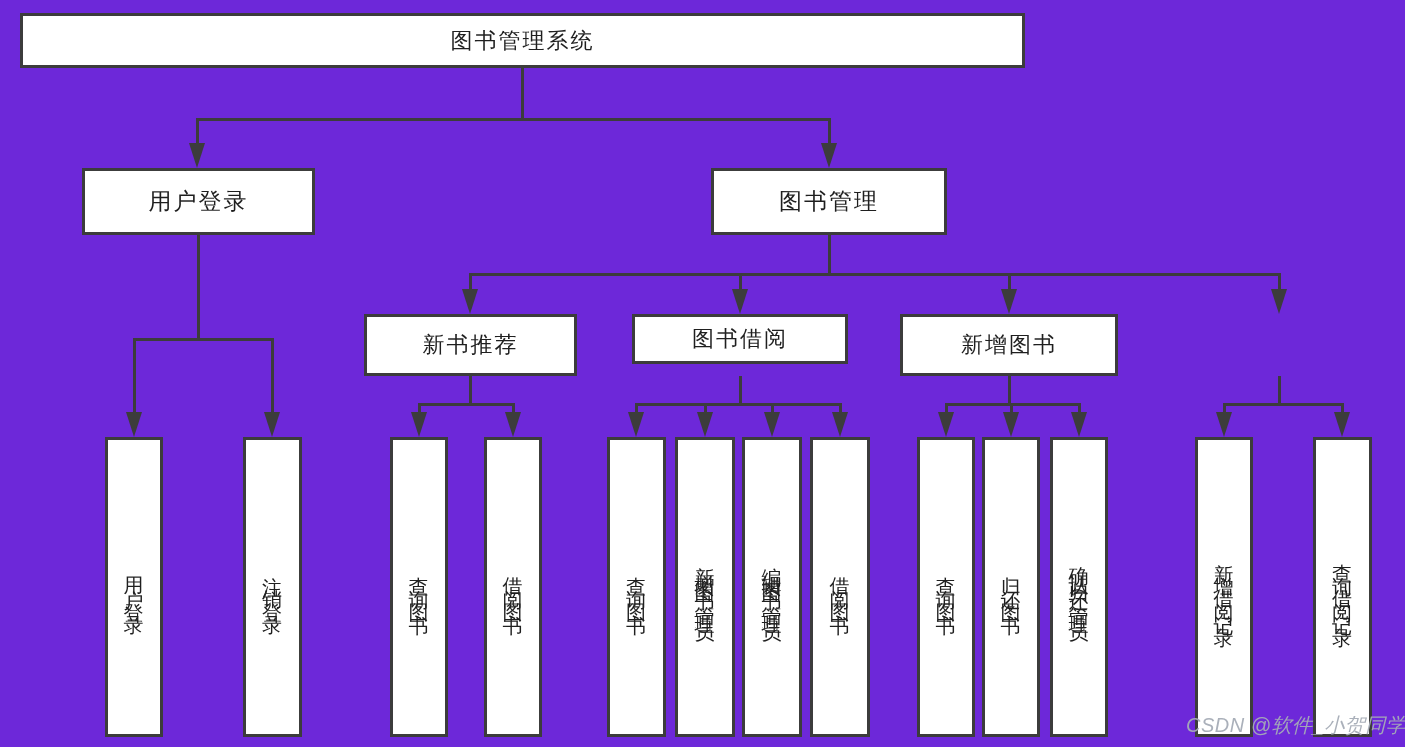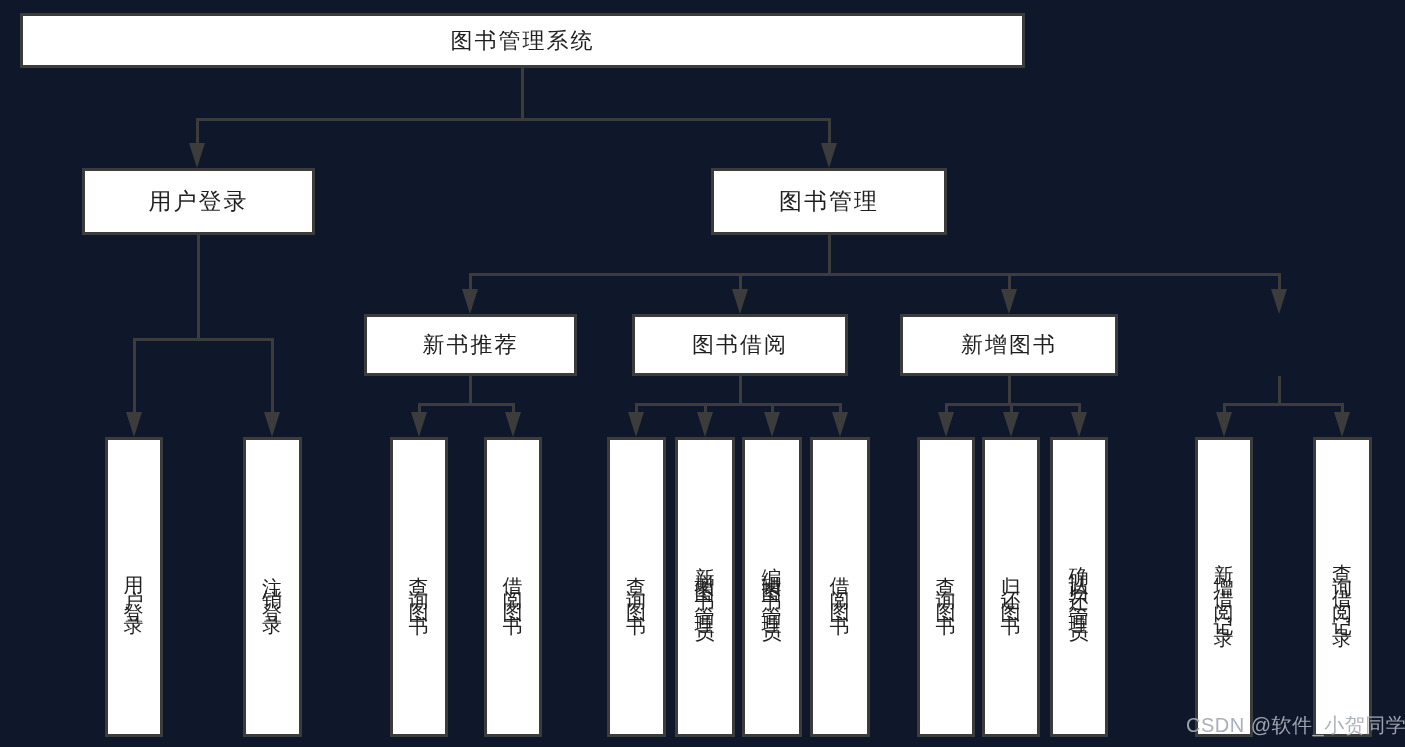--- a/index.html
+++ b/index.html
@@ -1,19 +1,19 @@
 <!DOCTYPE html>
 <html lang="zh"><head>
 <meta charset="utf-8">
 <title>图书管理系统</title>
 <style>
   html,body{margin:0;padding:0;background:#ffffff;}
   body{font-family:"Liberation Sans", sans-serif;}
   #stage{
-    position:relative;width:1405px;height:747px;background:#0f172a;overflow:hidden;
+    position:relative;width:1405px;height:747px;background:#6d28d9;overflow:hidden;
     color:#222222;
   }
   .box{
     position:absolute;background:#ffffff;border:3px solid #3c3c3c;box-sizing:border-box;
     display:flex;align-items:center;justify-content:center;z-index:2;
   }
   .hlabel{letter-spacing:2px;color:#1f1f1f;white-space:nowrap;}
   .root  .hlabel{font-size:22px;}
   .lvl2  .hlabel{font-size:23px;}
   .lvl3  .hlabel{font-size:22px;}
@@ -23,21 +23,21 @@
   }
   .leaf.tight > span{letter-spacing:8px;}
   .cline{position:absolute;background:#3c3c3c;z-index:1;}
   .arrow{
     position:absolute;width:0;height:0;z-index:1;
     border-left:8px solid transparent;border-right:8px solid transparent;
     border-top:25px solid #3c3c3c;
   }
   .watermark{
     position:absolute;left:1186px;top:712px;z-index:5;
-    font-size:20px;color:rgba(165,172,182,0.95);letter-spacing:0.5px;white-space:nowrap;
+    font-size:20px;color:rgba(165,172,182,0.95);letter-spacing:0.5px;white-space:nowrap;font-style:italic;
   }
 </style>
 </head>
 <body>
 
 <div id="stage">
 
   <div class="box root" style="left:20px;top:13px;width:1005px;height:55px">
     <span class="hlabel">图书管理系统</span>
   </div>
@@ -45,21 +45,21 @@
   <div class="box lvl2" style="left:82px;top:168px;width:233px;height:67px">
     <span class="hlabel">用户登录</span>
   </div>
   <div class="box lvl3" style="left:364px;top:314px;width:213px;height:62px">
     <span class="hlabel">新书推荐</span>
   </div>
 
   <div class="box lvl2" style="left:711px;top:168px;width:236px;height:67px">
     <span class="hlabel">图书管理</span>
   </div>
-  <div class="box lvl3" style="left:632px;top:314px;width:216px;height:62px">
+  <div class="box lvl3" style="left:632px;top:314px;width:216px;height:50px">
     <span class="hlabel">图书借阅</span>
   </div>
   <div class="box lvl3" style="left:900px;top:314px;width:218px;height:62px">
     <span class="hlabel">新增图书</span>
   </div>
 
   <div class="box leaf" style="left:105px;top:437px;width:58px;height:300px">
     <span>用户登录</span>
   </div>
   <div class="box leaf" style="left:243px;top:437px;width:59px;height:300px">

